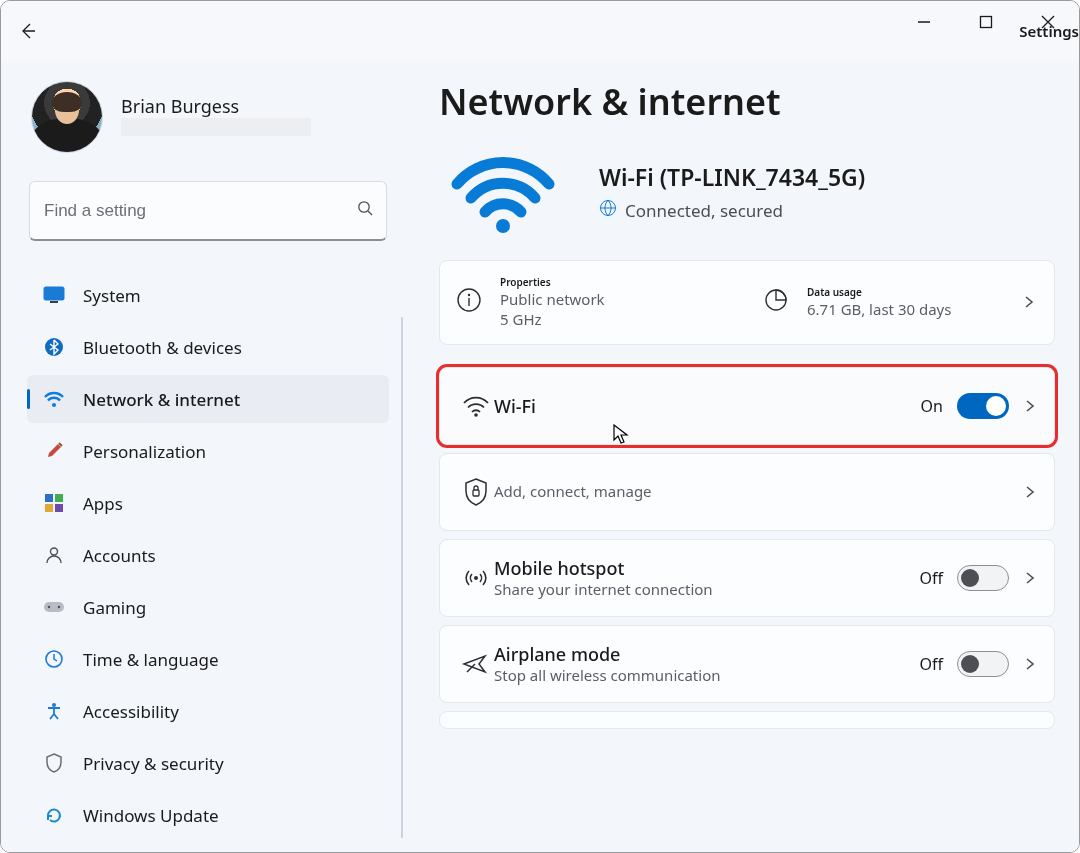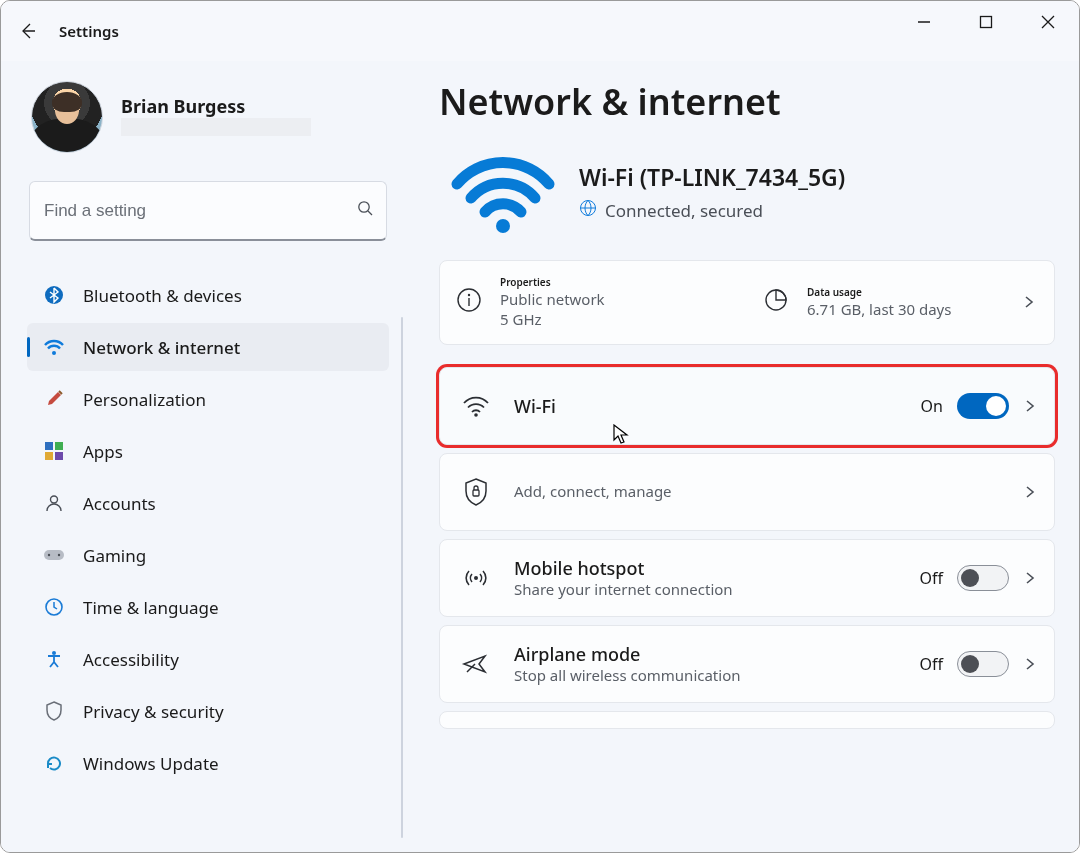--- a/index.html
+++ b/index.html
@@ -10,20 +10,21 @@
     background:#fff; border:1px solid #9a9a9a; border-radius:10px;
     position:relative; overflow:hidden;
     color:#1b1b1b;
   }
 
   
   .titlebar {
     position:absolute; top:0; left:0; right:0; height:60px;
     display:flex; align-items:center;
     background:#f6f8fc;
+    justify-content:space-between;
   }
   .back-btn {
     width:46px; height:46px; margin-left:4px;
     display:flex; align-items:center; justify-content:center;
     border-radius:6px;
   }
   .ttl { font-size:15px; margin-left:8px; color:#1a1a1a; font-weight:600;}
   .window-controls { position:absolute; right:0; top:0; display:flex; }
   .wc { width:62px; height:42px; display:flex; align-items:center; justify-content:center; }
 
@@ -35,21 +36,21 @@
   .profile { display:flex; align-items:center; gap:18px; padding:10px 10px 20px 10px; }
   .avatar {
     width:72px; height:72px; border-radius:50%;
     background: radial-gradient(circle at 50% 30%, #fbd5a8 0 24%, #3a3a3a 24% 38%, #222 38% 62%, #8ab2c7 62% 100%);
     border:1px solid #cfd6df;
     position:relative; overflow:hidden;
   }
   .avatar .head{position:absolute;left:50%;top:20%;transform:translateX(-50%);width:24px;height:28px;border-radius:50%;background:#e8c09a;}
   .avatar .hair{position:absolute;left:50%;top:14%;transform:translateX(-50%);width:30px;height:20px;border-radius:50% 50% 40% 40%;background:#3d2f26;}
   .avatar .body{position:absolute;left:50%;bottom:-8px;transform:translateX(-50%);width:72px;height:42px;border-radius:50% 50% 0 0;background:#1b1b1b;}
-  .profile-name { font-weight:700; font-size:18px; }
+  .profile-name { font-weight:400; font-size:18px; }
   .profile-email { font-size:13px; color:#5a5a5a; background:#eceef2; padding:2px 4px; display:inline-block; width:190px; height:18px;}
 
   .search {
     margin:8px 8px 14px 8px;
     display:flex; align-items:center;
     background:#fbfcfe; border:1px solid #d7dbe3;
     border-bottom:2px solid #8a8f99;
     border-radius:6px; height:60px; padding:0 12px;
   }
   .search input {
@@ -71,35 +72,35 @@
   .nav-item.active::before {
     content:""; position:absolute; left:0; top:14px; bottom:14px; width:3px;
     background:#0067c0; border-radius:3px;
   }
   .nav-icon { width:22px; height:22px; display:flex; align-items:center; justify-content:center; }
 
   
   .right { flex:1; padding:10px 24px 0 38px; overflow:hidden; }
   .page-title { font-size:36px; font-weight:600; margin:6px 0 20px 0; }
 
-  .status-row { display:flex; align-items:center; gap:12px; margin-bottom:24px; }
+  .status-row { display:flex; align-items:center; gap:32px; margin-bottom:24px; }
   .wifi-big { width:128px; display:flex; align-items:center; justify-content:center;}
   .status-text .line1 { font-size:23px; font-weight:600; }
   .status-text .line2 { display:flex; gap:8px; font-size:17px; color:#4a4f57; margin-top:6px;}
 
   .props-row { display:grid; grid-template-columns:1fr 1fr; gap:0; border:1px solid #e4e7ec; background:#fcfdfe; border-radius:8px; margin-bottom:22px;}
   .prop-cell { display:flex; align-items:center; gap:18px; padding:14px 16px; position:relative;}
   .prop-cell + .prop-cell{}
   .prop-cell .p-title{font-weight:600;font-size:10px;}
   .prop-cell .p-sub{font-size:15px;color:#5a5f67;line-height:1.35;}
   .prop-cell .chev {position:absolute; right:18px; top:50%; transform:translateY(-50%);}
 
   .cards { display:flex; flex-direction:column; gap:8px; }
   .card {
-    display:flex; align-items:center; gap:20px;
+    display:flex; align-items:center; 
     background:#fcfdfe; border:1px solid #e4e7ec; border-radius:8px;
     padding:16px 18px; position:relative; min-height:78px;
   }
   .card.highlight { box-shadow:0 0 0 3px #e92c2c; background:#f9fbfd; }
   .card-icon{width:36px;display:flex;align-items:center;justify-content:center;}
   .card-text .c-title{font-size:18px;font-weight:500;}
   .card-text .c-sub{font-size:15px;color:#5a5f67;line-height:1.3;max-width:250px;}
   .card-right{position:absolute;right:17px;top:50%;transform:translateY(-50%);display:flex;align-items:center;gap:14px;}
 
   .toggle{width:52px;height:26px;border-radius:13px;position:relative;}
@@ -163,20 +164,29 @@
         <svg width="18" height="18" viewBox="0 0 18 18">
             <circle cx="8" cy="8" r="5.2" fill="none" stroke="#4a4f57" stroke-width="1.3"></circle>
             <path d="M12 12 L16 16" stroke="#4a4f57" stroke-width="1.3"></path>
           </svg>
       </span>
     </div>
 
     <div class="nav">
       <div class="nav-item">
         <span class="nav-icon">
+            <svg width="22" height="18">
+              <rect x="1" y="1" width="20" height="13" rx="1.5" fill="#1a7bd6" stroke="#1a7bd6"></rect>
+              <rect x="7" y="15" width="8" height="2" fill="#3a3f46"></rect>
+            </svg>
+          </span>
+        <span>System</span>
+      </div>
+      <div class="nav-item">
+        <span class="nav-icon">
             <svg width="20" height="20" viewBox="0 0 20 20">
               <circle cx="10" cy="10" r="9" fill="#0f6cbf"></circle>
               <path d="M10 3 V17 L14 13 L6 7 M10 3 L14 7 L6 13" fill="none" stroke="#fff" stroke-width="1.4"></path>
             </svg>
           </span>
         <span>Bluetooth &amp; devices</span>
       </div>
       <div class="nav-item active">
         <span class="nav-icon">
             <svg width="22" height="20" viewBox="0 0 22 20">

